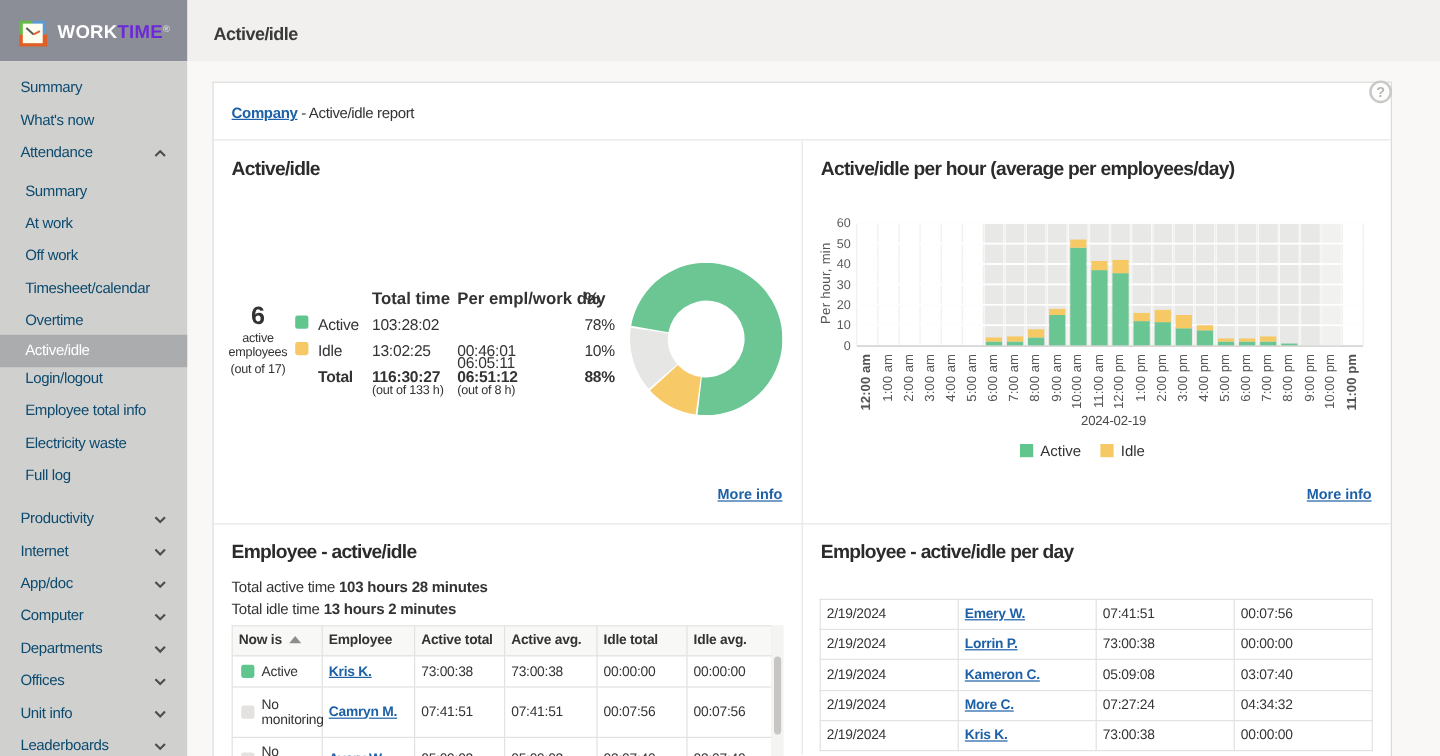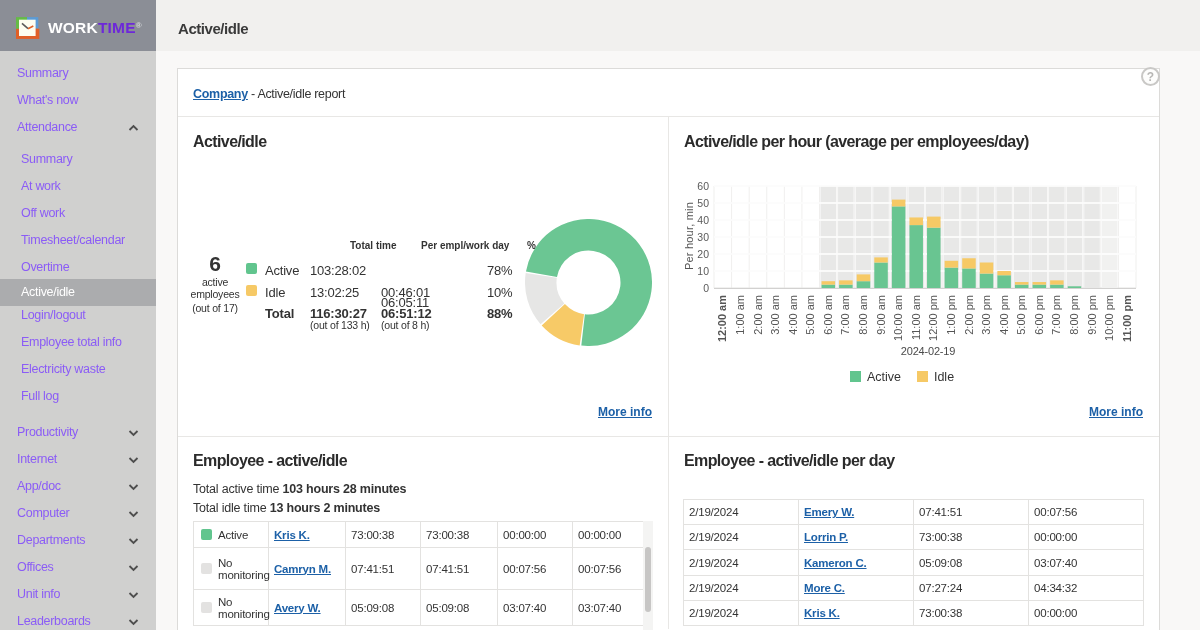--- a/index.html
+++ b/index.html
@@ -5,21 +5,21 @@
 * { margin:0; padding:0; box-sizing:border-box; }
 html,body { width:1200px; height:630px; overflow:hidden; }
 body { font-family:"Liberation Sans", sans-serif; color:#333; position:relative; background:#f9f8f7; }
 .abs { position:absolute; }
 
 
 #topbar { left:0; top:0; width:156px; height:51px; background:#8b8e96; }
 #sidebar { left:0; top:51px; width:156px; height:579px; background:#d0d0cf; }
 #hdrstrip { left:156px; top:0; width:1044px; height:51px; background:#f1f0ee; }
 #pagetitle { left:178px; top:20px; font-size:15px; font-weight:bold; color:#3a3a3a; letter-spacing:-0.45px; }
-.mi { position:absolute; left:17px; font-size:12.5px; letter-spacing:-0.3px; color:#8b5cf6; }
+.mi { position:absolute; left:17px; font-size:12.5px; letter-spacing:-0.3px; color:#0c4a6e; }
 .mi2 { left:21px; }
 .sel { left:0; width:156px; background:#abacae; color:#fff; padding-left:21px; height:27px; line-height:27px; }
 .chev { position:absolute; left:128px; width:9px; height:9px; }
 .chev svg { display:block; }
 
 
 #logo { left:16px; top:17px; width:130px; height:24px; }
 #logotext { position:absolute; left:32px; top:2px; font-size:15.5px; font-weight:bold; color:#fff; letter-spacing:.2px; }
 #logotext .t2 { color:#6d28d9; }
 #logotext .r { font-size:8px; vertical-align:5px; color:#d6d8da; font-weight:bold; }
@@ -30,21 +30,21 @@
 a.lnk { color:#1c60a7; font-weight:bold; text-decoration:underline; }
 #crumbline { left:178px; top:116px; width:981px; height:1px; background:#e8e7e5; }
 #vdiv { left:668px; top:117px; width:1px; height:512px; background:#e8e7e5; }
 #hdiv { left:178px; top:436px; width:981px; height:1px; background:#e8e7e5; }
 #help { left:1141px; top:67px; width:19px; height:19px; border:2px solid #c9c8c6; border-radius:50%; background:#fdfdfc; color:#b7b6b4; font-size:12px; font-weight:bold; text-align:center; line-height:16px; }
 
 .sectitle { position:absolute; font-size:16px; font-weight:bold; color:#2b2b2b; letter-spacing:-0.6px; }
 .moreinfo { position:absolute; font-size:12px; }
 
 
-.q1h { position:absolute; font-size:10px; font-weight:bold; top:240px;margin-left:40px; }
+.q1h { position:absolute; font-size:14px; font-weight:bold; top:240px; }
 .q1v { position:absolute; font-size:13px; letter-spacing:-0.2px; }
 .sw { position:absolute; width:11px; height:11px; border-radius:2px; }
 .small { font-size:10.5px; letter-spacing:-0.2px; }
 
 
 .tbl { position:absolute; border-collapse:collapse; table-layout:fixed; font-size:11.5px; letter-spacing:-0.2px; background:#fff; }
 .tbl th { background:#f8f8f7; font-weight:bold; text-align:left; border:1px solid #e3e2e0; padding:0 0 0 5px; color:#333; }
 .tbl td { border:1px solid #e3e2e0; padding:0 0 0 5px; vertical-align:middle; }
 .tbl a { color:#1c60a7; font-weight:bold; text-decoration:underline; }
 .xlab { font-size:11px; color:#555; writing-mode:vertical-rl; transform:rotate(180deg); white-space:nowrap; }
@@ -307,20 +307,28 @@
 <table class="tbl" style="left:193px; top:521px; width:450px;">
 <colgroup>
       <col style="width:75px">
       <col style="width:77px">
       <col style="width:75px">
       <col style="width:77px">
       <col style="width:75px">
       <col style="width:71px">
     </colgroup>
 <tbody>
+      <tr style="height:25px;">
+        <th>Now is<span class="sort"></span></th>
+        <th>Employee</th>
+        <th>Active total</th>
+        <th>Active avg.</th>
+        <th>Idle total</th>
+        <th>Idle avg.</th>
+      </tr>
 <tr style="height:26px;">
         <td>
           <div style="display:flex;align-items:center;">
             <span class="sw2" style="background:#61c58e;"></span>
             <span>Active</span>
           </div>
         </td>
         <td><a href="#">Kris K.</a></td>
         <td>73:00:38</td>
         <td>73:00:38</td>

